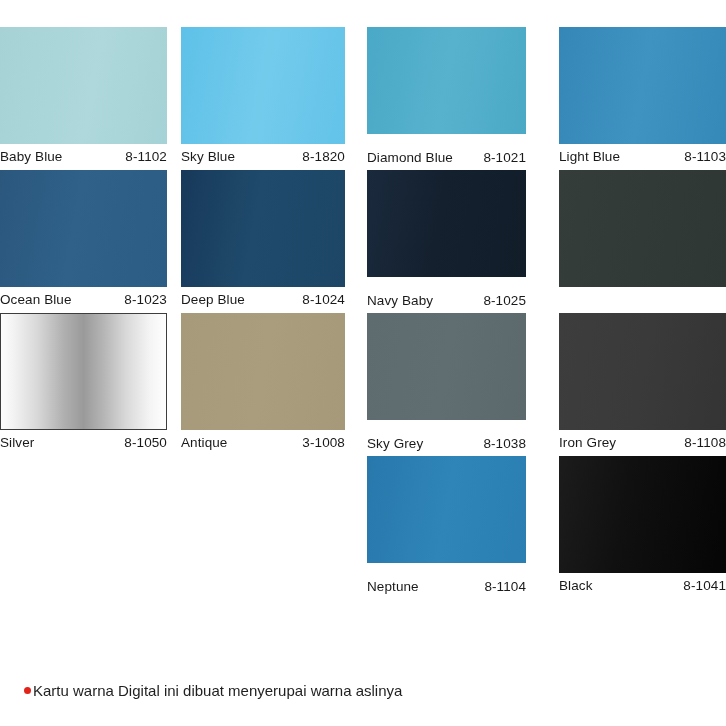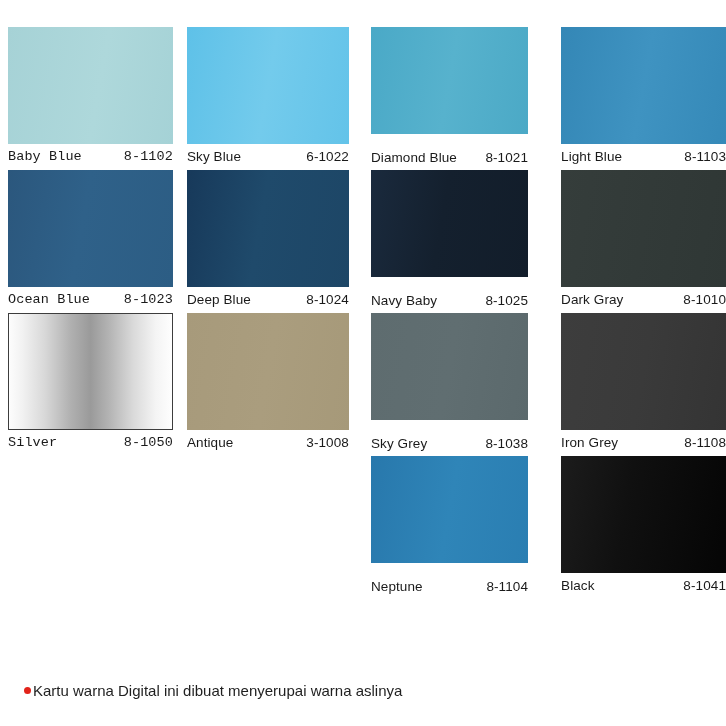--- a/index.html
+++ b/index.html
@@ -36,21 +36,21 @@
     height: 140px;
     margin-bottom: 3px;
   }
 
   .cell {
     width: 168px;
     margin-right: 14px;
     display: flex;
     flex-direction: column;
   }
-  .cell.c1 { width: 168px; margin-left: 8px;  margin-right: 14px; font-family: Liberation Mono, monospace; }
+  .cell.c1 { width: 168px; margin-left: 0px;  margin-right: 14px; }
   .cell.c2 { width: 165px; margin-left: 0px;  margin-right: 22px; }
   .cell.c3 { width: 160px; margin-left: 0px;  margin-right: 21px; gap: 12px; }
   .cell.c4 { width: 168px; margin-left: 12px;  margin-right: 0px; }
 
   .cell.empty { visibility: hidden; }
 
   .swatch {
     height: 117px;
     width: 100%;
     box-sizing: border-box;
@@ -118,21 +118,21 @@
         <div class="swatch" style="background: linear-gradient(100deg, rgb(166, 210, 214) 0%, rgb(174, 216, 219) 55%, rgb(165, 210, 214) 100%);"></div>
         <div class="label">
           <span class="name">Baby Blue</span>
           <span class="code">8-1102</span>
         </div>
       </div>
       <div class="cell c2">
         <div class="swatch" style="background: linear-gradient(100deg, rgb(94, 193, 232) 0%, rgb(115, 203, 236) 50%, rgb(99, 195, 233) 100%);"></div>
         <div class="label">
           <span class="name">Sky Blue</span>
-          <span class="code">6-1022</span>
+          <span class="code">8-1820</span>
         </div>
       </div>
       <div class="cell c3">
         <div class="swatch" style="background: linear-gradient(100deg, rgb(74, 169, 199) 0%, rgb(87, 178, 205) 50%, rgb(75, 169, 198) 100%);"></div>
         <div class="label">
           <span class="name">Diamond Blue</span>
           <span class="code">8-1021</span>
         </div>
       </div>
       <div class="cell c4">
@@ -161,24 +161,20 @@
       </div>
       <div class="cell c3">
         <div class="swatch" style="background: linear-gradient(100deg, rgb(26, 42, 61) 0%, rgb(20, 32, 46) 45%, rgb(18, 29, 42) 100%);"></div>
         <div class="label">
           <span class="name">Navy Baby</span>
           <span class="code">8-1025</span>
         </div>
       </div>
       <div class="cell c4">
         <div class="swatch" style="background: linear-gradient(100deg, rgb(53, 61, 59) 0%, rgb(50, 58, 56) 50%, rgb(47, 55, 53) 100%);"></div>
-        <div class="label">
-          <span class="name">Dark Gray</span>
-          <span class="code">8-1010</span>
-        </div>
       </div>
     </div>
 
     <div class="row">
       <div class="cell c1">
         <div class="swatch bordered" style="background: linear-gradient(90deg, rgb(253, 253, 253) 0%, rgb(242, 242, 242) 8%, rgb(216, 216, 216) 22%, rgb(176, 176, 176) 38%, rgb(154, 154, 154) 50%, rgb(181, 181, 181) 62%, rgb(217, 217, 217) 76%, rgb(244, 244, 244) 90%, rgb(254, 254, 254) 100%);"></div>
         <div class="label">
           <span class="name">Silver</span>
           <span class="code">8-1050</span>
         </div>

